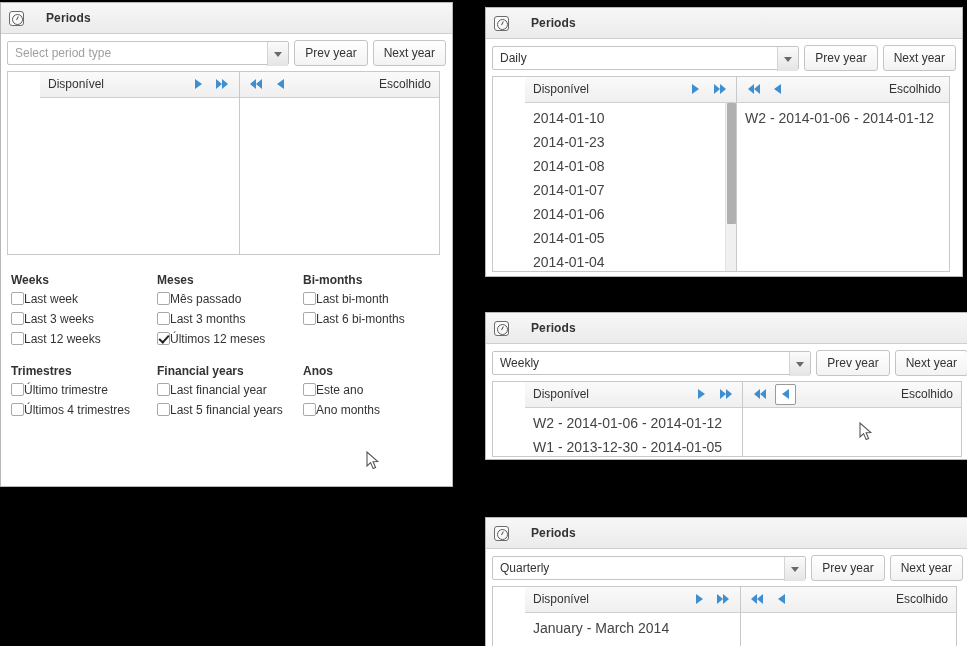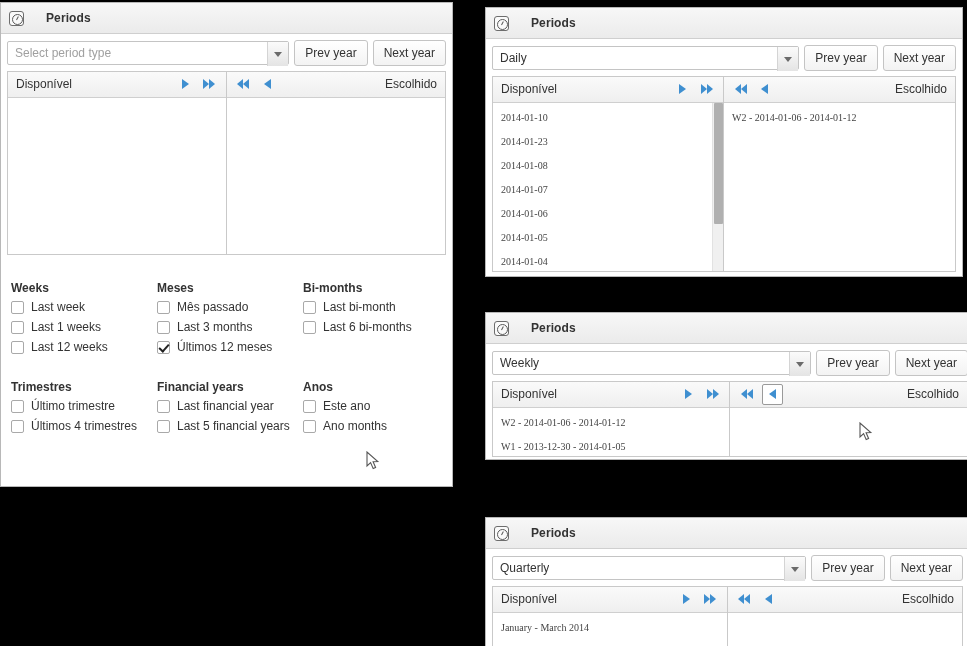--- a/index.html
+++ b/index.html
@@ -120,23 +120,24 @@
     justify-content: center;
     white-space: nowrap;
     flex: 0 0 auto;
     cursor: default;
     text-align: center;
   }
 
   
   .dual {
     display: flex;
-    margin: 0 6px 6px 6px;
+    margin: 0 12px 6px 6px;
     border: 1px solid #c9c9c9;
     background: #ffffff;
+    padding-left: 32px;
   }
   .dual-col {
     flex: 1 1 50%;
     min-width: 0;
     display: flex;
     flex-direction: column;
   }
   .dual-col.left { border-right: 1px solid #c9c9c9; }
   .list-head {
     height: 26px;
@@ -166,26 +167,25 @@
     border-radius: 2px;
   }
   .arrow-btn svg { display: block; }
   .spacer-flex { flex: 1 1 auto; }
   .list-body {
     position: relative;
     background: #ffffff;
     overflow: hidden;
   }
   .list-item {
-    font-size: 10px;
+    font-size: 14px;
     color: #444444;
     padding: 4px 8px;
     line-height: 16px;
     white-space: nowrap;
-    font-family: Liberation Serif, serif;
   }
   .scroll-track {
     position: absolute;
     top: 0; right: 0;
     width: 11px;
     height: 100%;
     background: #f0f0f0;
     border-left: 1px solid #e2e2e2;
   }
   .scroll-thumb {
@@ -201,29 +201,27 @@
     padding: 8px 10px 10px 10px;
     position: relative;
   }
   .rel-grid {
     display: grid;
     grid-template-columns: 146px 146px auto;
     column-gap: 0px;
   }
   .rel-group { margin-bottom: 8px; }
   .rel-group h4 {
-    margin: 12px 0 5px 0;
+    margin: 4px 0 5px 0;
     font-size: 12px;
     font-weight: bold;
     color: #333333;
   }
   .cb-row {
     display: flex;
-    align-items: center;
-    gap: 7px;
     margin-bottom: 6px;
   }
   .cb {
     width: 13px; height: 13px;
     border: 1px solid #a9a9a9;
     background: #ffffff;
     border-radius: 2px;
     flex: 0 0 auto;
     position: relative;
   }
@@ -313,21 +311,21 @@
       <div class="rel-grid">
 
         <div class="rel-group">
           <h4>Weeks</h4>
           <div class="cb-row">
             <span class="cb"></span>
             <span class="cb-label">Last week</span>
           </div>
           <div class="cb-row">
             <span class="cb"></span>
-            <span class="cb-label">Last 1 weeks</span>
+            <span class="cb-label">Last 3 weeks</span>
           </div>
           <div class="cb-row">
             <span class="cb"></span>
             <span class="cb-label">Last 12 weeks</span>
           </div>
         </div>
 
         <div class="rel-group">
           <h4>Meses</h4>
           <div class="cb-row">

